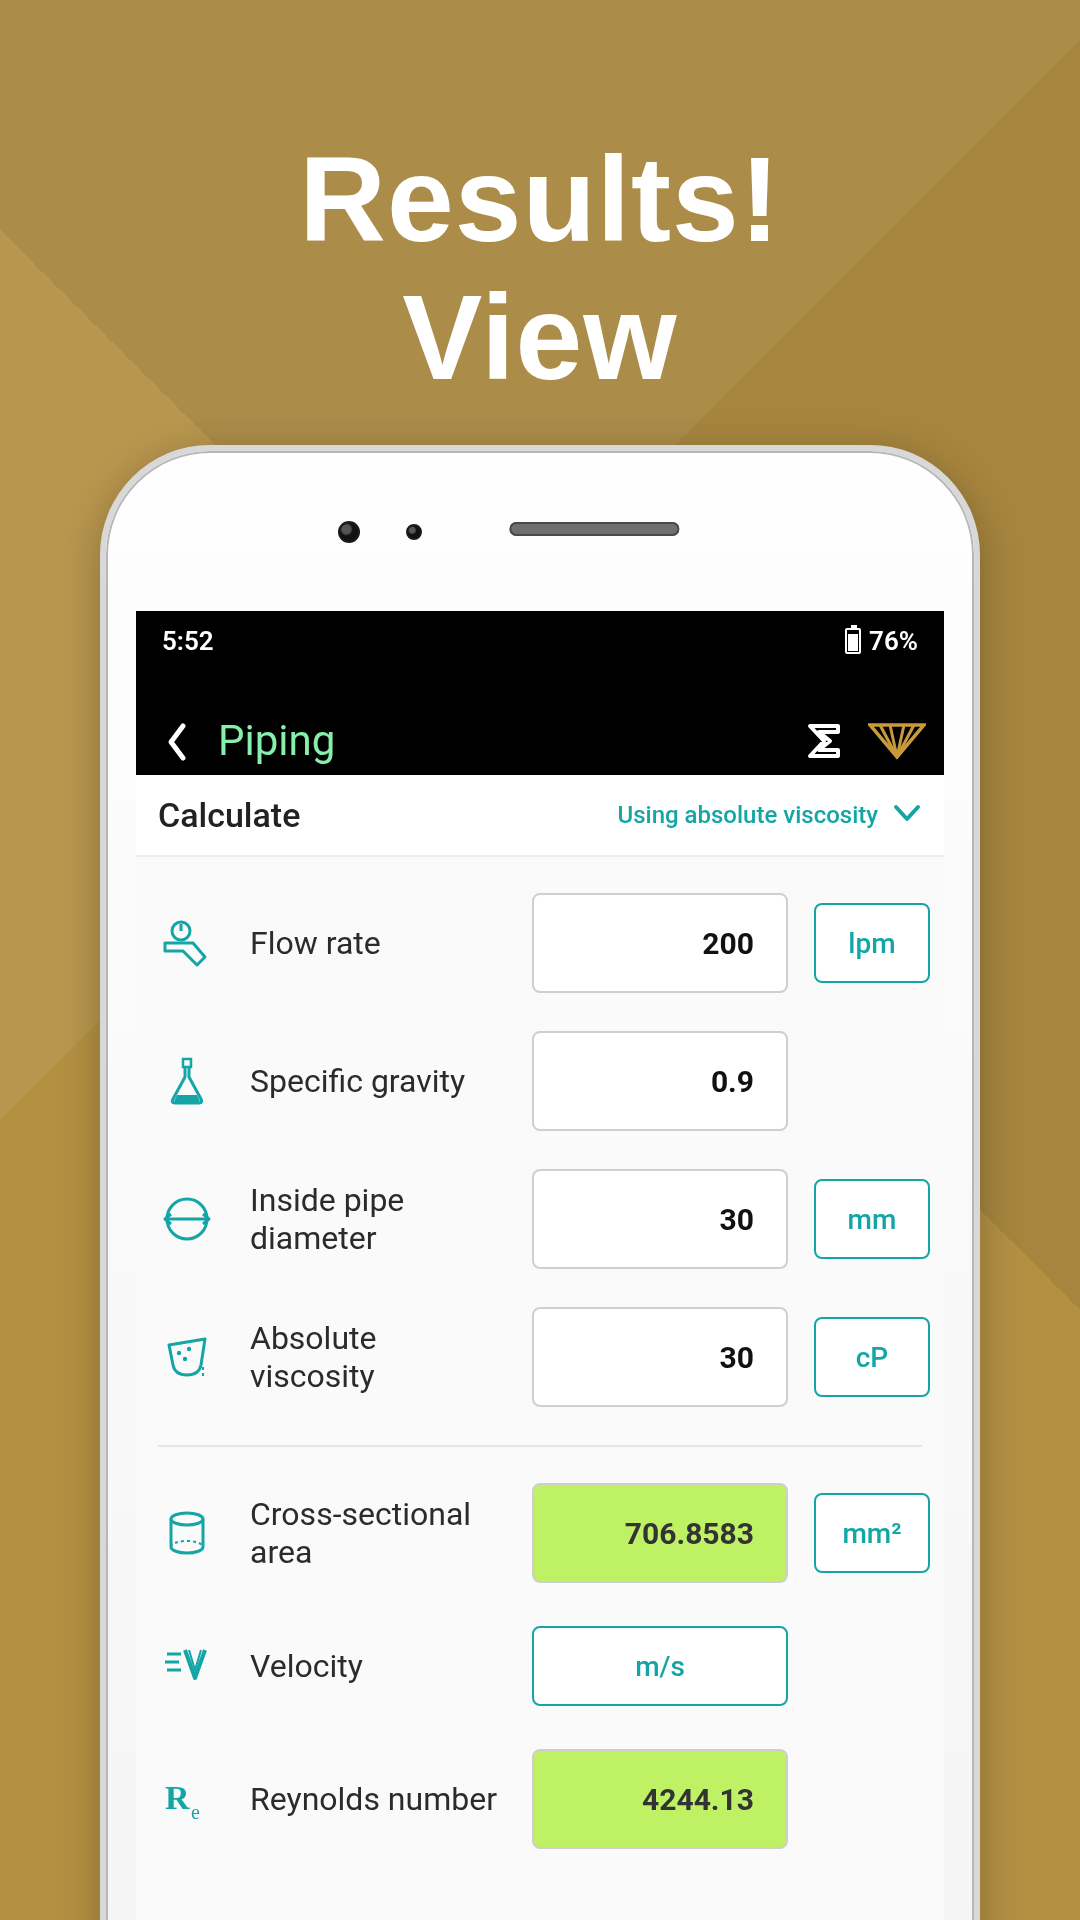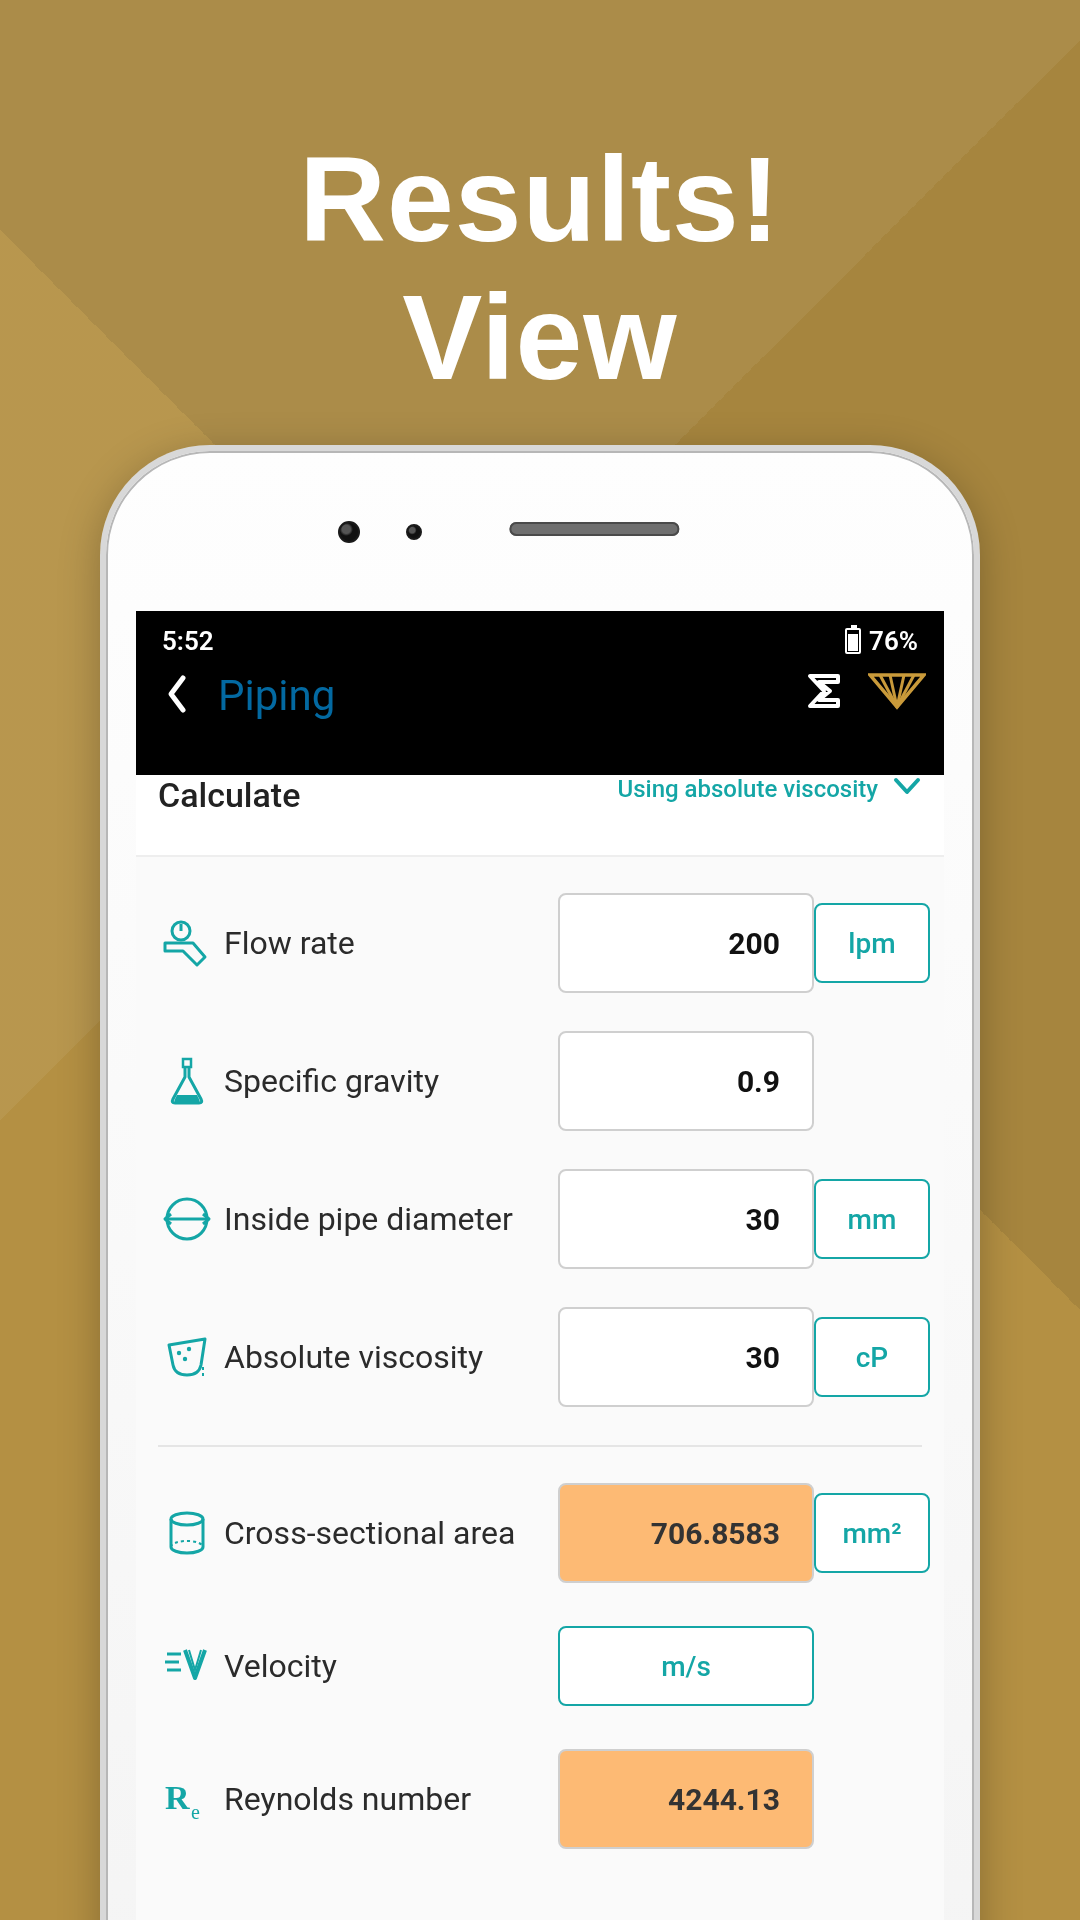--- a/index.html
+++ b/index.html
@@ -98,74 +98,74 @@
   content: ""; position: absolute; top: -5px; left: 4px; width: 6px; height: 3px; background: #fff;
 }
 .battery-icon::after {
   content: ""; position: absolute; left: 1px; right: 1px; bottom: 1px; height: 76%; background: #fff;
 }
 
 
 .appbar {
   height: 104px;
   background: #000;
-  color: #0369a1;
+  color: #86efac;
   display: flex;
-  align-items: flex-start;
+  align-items: flex-end;
   padding: 0 18px 10px 18px;
 }
 .back-chevron { width: 46px; height: 46px; display:flex; align-items:center; justify-content:center; }
 .back-chevron svg { width: 28px; height: 40px; }
 .appbar-title { font-size: 42px; font-weight: 400; margin-left: 18px; flex: 1; }
 .appbar-actions { display:flex; align-items:center; gap: 24px; }
 .sigma-icon svg { width: 40px; height: 40px; }
 .brand-icon svg { width: 58px; height: 40px; }
 
 
 .moderow {
   height: 82px;
   background: #fff;
   border-bottom: 2px solid #eee;
   display: flex;
-  align-items: flex-start;
+  align-items: center;
   padding: 0 22px;
 }
 .moderow .label { font-size: 34px; color: #222; font-weight: 500; flex: 0 0 auto; }
 .moderow .spacer { flex: 1; }
 .moderow .mode { color: #14a6a6; font-size: 24px; font-weight: 500; margin-right: 14px; }
 .moderow .chev svg { width: 30px; height: 22px; }
 
 
 .rows { padding: 36px 14px 0 14px; }
 .row {
   display: grid;
   grid-template-columns: 74px 1fr 256px 116px;
   align-items: center;
-  column-gap: 0;
+  column-gap: 26px;
   min-height: 90px;
   margin-bottom: 38px;
 }
 .icon-cell { display:flex; align-items:center; justify-content:center; }
 .icon-cell svg { width: 52px; height: 52px; }
 .row-label { font-size: 32px; color: #2b2b2b; }
 .value-input, .value-output {
   height: 100px;
   border: 2px solid #cfcfcf;
   border-radius: 8px;
   background: #fff;
   font-size: 30px;
   font-weight: 700;
   color: #111;
   text-align: right;
   padding: 0 32px;
   display: flex; align-items: center; justify-content: flex-end;
   overflow: hidden; white-space: nowrap;
 }
 .value-output {
-  background: #fdba74;
+  background: #bef264;
   color: #333;
   border-color: #cfcfcf;
 }
 .unit-btn {
   height: 80px;
   border: 2px solid #14a6a6;
   border-radius: 8px;
   color: #14a6a6;
   background: #fff;
   font-size: 28px;

